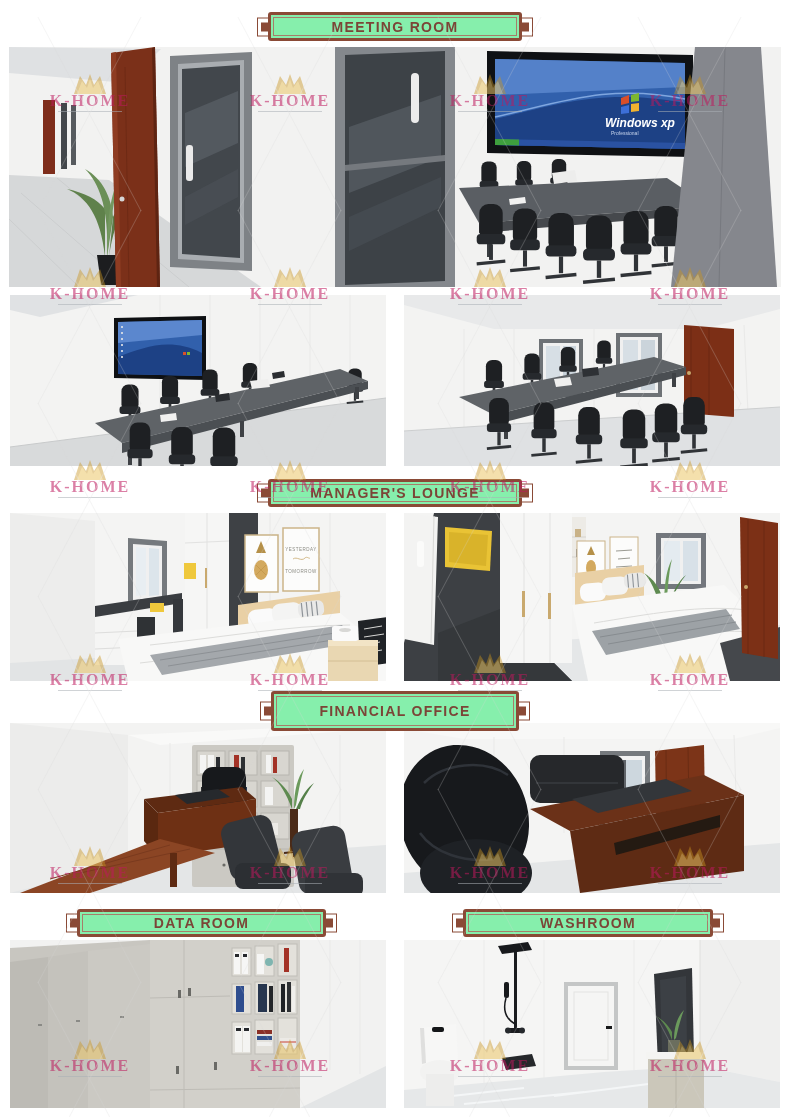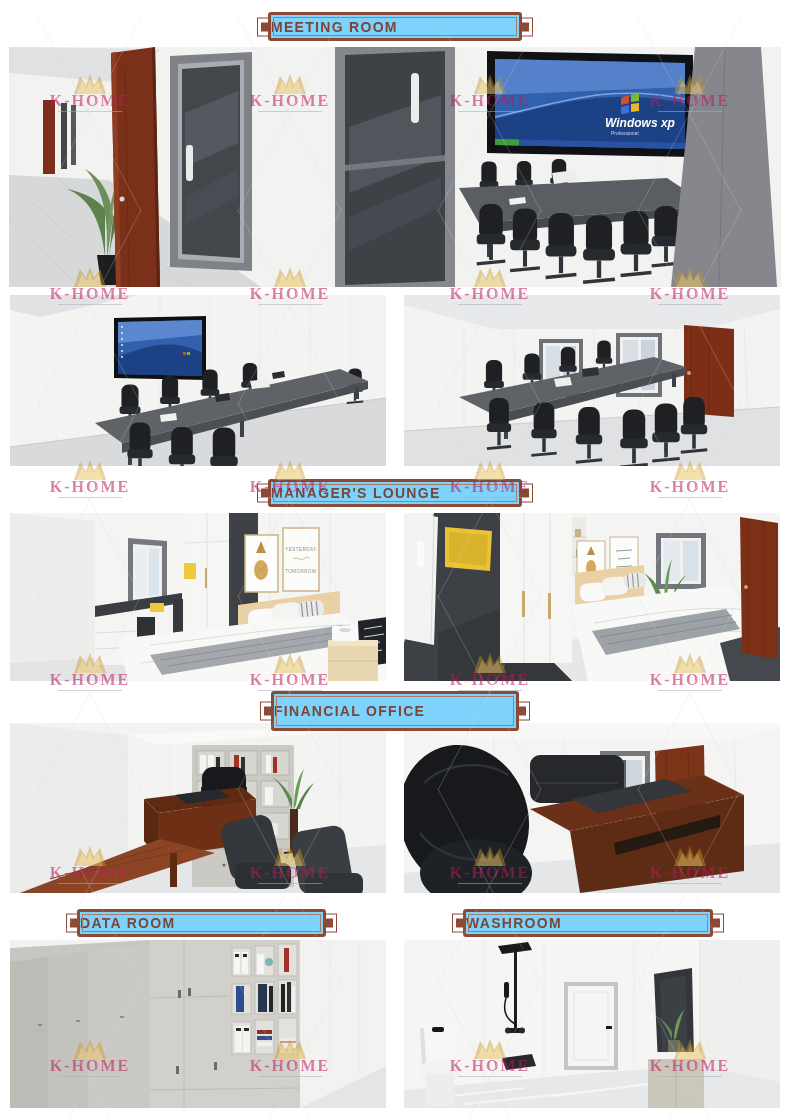--- a/index.html
+++ b/index.html
@@ -2,21 +2,21 @@
 <html><head>
 <meta charset="utf-8">
 <style>
   html,body{margin:0;padding:0;background:#fff;}
   #page{position:relative;width:790px;height:1117px;background:#FFFFFF;overflow:hidden;
         font-family:"Liberation Sans",sans-serif;}
   .scene{position:absolute;overflow:hidden;background:#fca5a5;z-index:1;}
   .scene svg{display:block;width:100%;height:100%;}
   
   .banner{position:absolute;background:#8A4A36;border-radius:3px;padding:3px;box-sizing:border-box;z-index:20;}
-  .banner-inner{position:relative;height:100%;background:#7dd3fc;display:flex;align-items:center;}
+  .banner-inner{position:relative;height:100%;background:#86efac;display:flex;align-items:center;justify-content:center;}
   .banner-inner::after{content:"";position:absolute;inset:2px;border:1px solid #A67E6A;pointer-events:none;}
   .banner-label{font-weight:bold;font-size:14px;letter-spacing:1.3px;color:#7B4537;white-space:nowrap;}
   .knob{position:absolute;width:9px;height:9px;background:#8A4A36;top:50%;transform:translateY(-50%);}
   .knob.l{left:-7px}.knob.r{right:-7px}
   .knob::before{content:"";position:absolute;left:-4px;top:-5px;width:15px;height:17px;border:1px solid #8A4A36;}
   
   #wm-layer{position:absolute;inset:0;z-index:30;pointer-events:none;}
   .wm{position:absolute;width:110px;text-align:center;opacity:.55;}
   .wm-crown{width:34px;height:20px;margin:0 auto;display:block;}
   .wm-text{font-family:"Liberation Serif",serif;font-weight:bold;font-size:16px;letter-spacing:2px;

